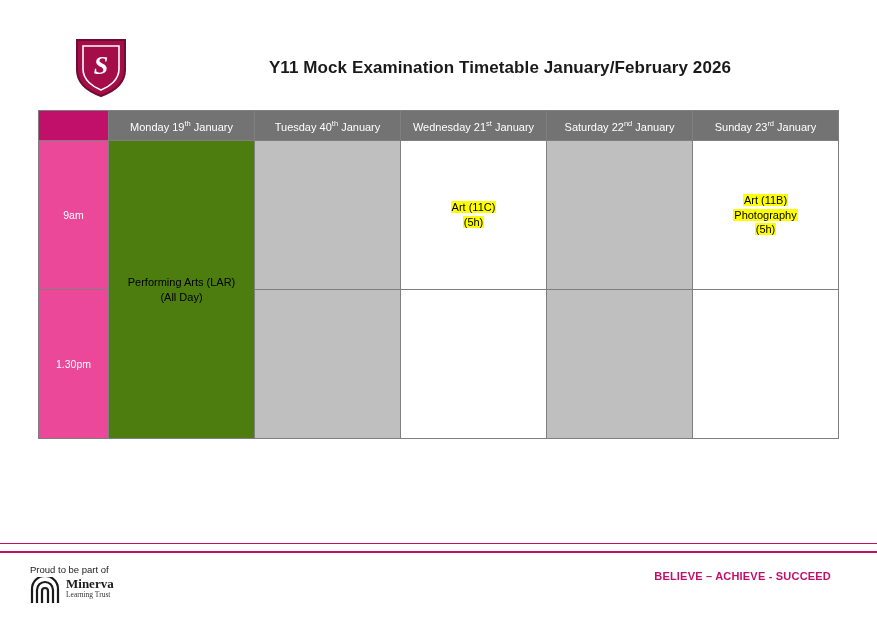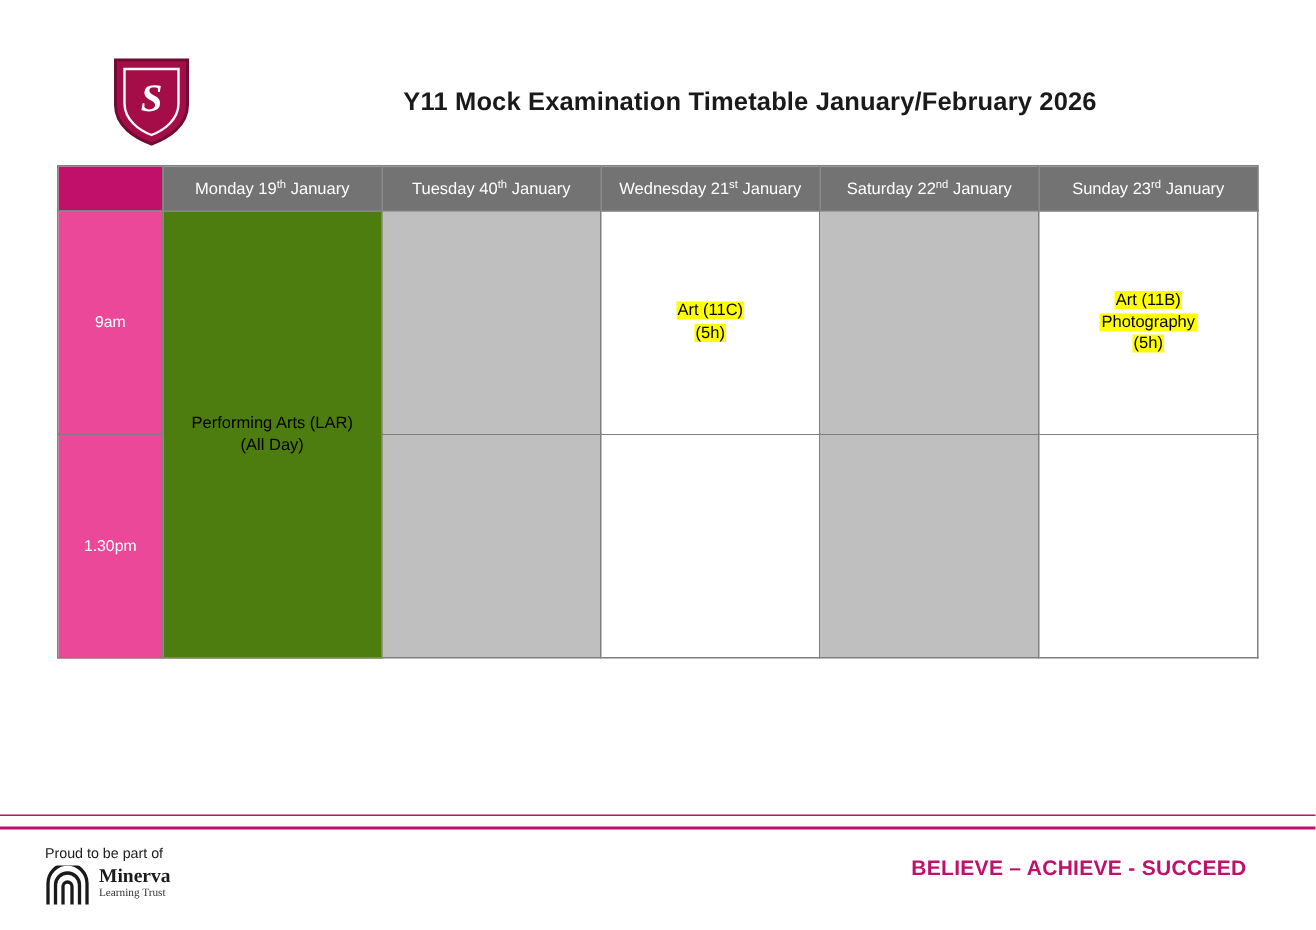--- a/index.html
+++ b/index.html
@@ -156,21 +156,21 @@
   .trust-name .t2 {
     font-size: 7.5px;
     color: #333333;
     display: block;
   }
 
   .motto {
     position: absolute;
     right: 46px;
     top: 570px;
-    font-size: 14px;
+    font-size: 11px;
     font-weight: bold;
     color: #c0106a;
     letter-spacing: 0.2px;
   }
 </style>
 </head>
 <body>
 
 <div class="page">
 

